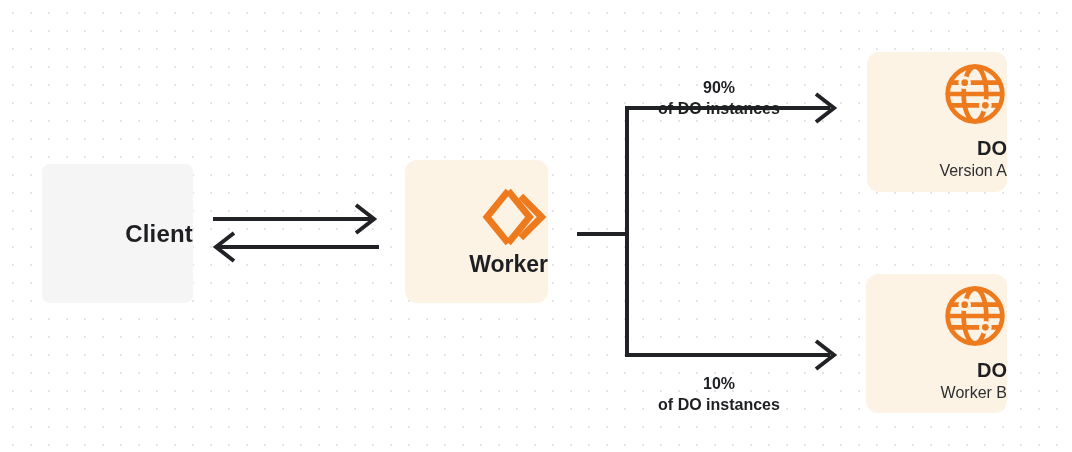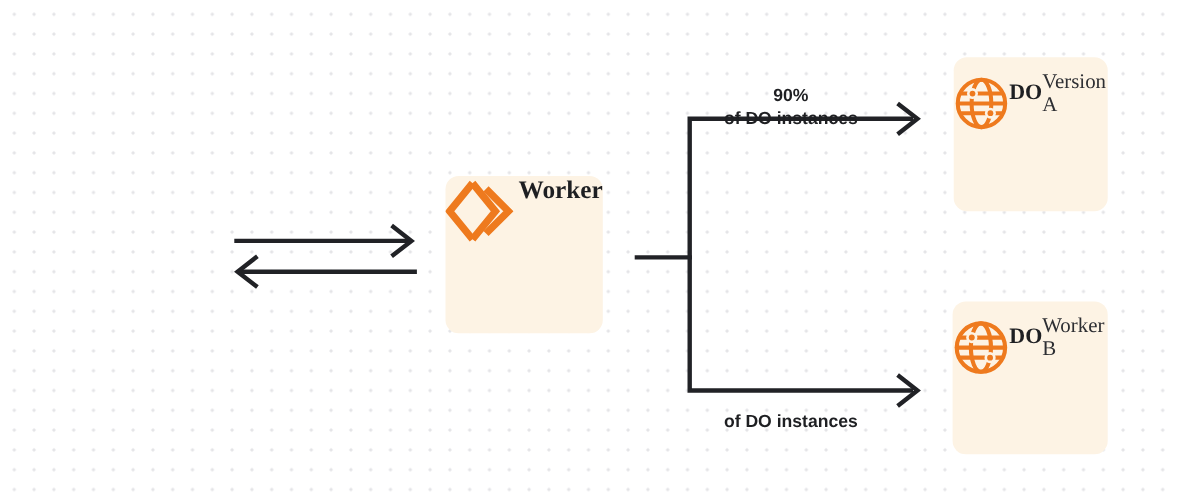--- a/index.html
+++ b/index.html
@@ -25,22 +25,22 @@
     background-image:radial-gradient(circle, var(--dot-grid) 1.3px, transparent 1.55px);
     background-size:18px 18px;
     background-position:4px 4px;
   }
   svg.connectors{position:absolute;left:0;top:0;width:1072px;height:452px;}
   svg.connectors path{
     stroke:var(--line-dark);stroke-width:4;fill:none;
     stroke-linejoin:miter;stroke-linecap:butt;
   }
   .node{
-    position:absolute;display:flex;
-    align-items:flex-start;color:var(--text-dark);font-family:Liberation Serif, serif;
+    position:absolute;display:flex;flex-direction:column;
+    align-items:flex-end;color:var(--text-dark);
   }
   .node-client{
     left:42px;top:164px;width:151px;height:139px;
     background:var(--panel-gray);border-radius:8px;
     justify-content:center;
   }
   .client-label{font-size:24px;font-weight:700;letter-spacing:.2px;}
   .node-worker{
     left:405px;top:160px;width:143px;height:143px;
     background:var(--panel-cream);border-radius:12px;
@@ -49,21 +49,21 @@
   .worker-icon{width:66px;height:60px;display:block;margin-top:2px;}
   .worker-label{font-size:23px;font-weight:700;}
   .do-node{
     background:var(--panel-cream);border-radius:12px;
     justify-content:flex-start;padding-top:10px;
   }
   .node-do-a{left:867px;top:52px;width:140px;height:140px;}
   .node-do-b{left:866px;top:274px;width:141px;height:139px;}
   .globe-icon{width:64px;height:64px;display:block;}
   .do-title{font-size:20px;font-weight:700;margin-top:11px;line-height:1.1;}
-  .do-subtitle{font-size:19px;font-weight:400;margin-top:3px;color:var(--text-subtle);line-height:1.1;}
+  .do-subtitle{font-size:16px;font-weight:400;margin-top:3px;color:var(--text-subtle);line-height:1.1;}
   .split-label{
     position:absolute;left:599px;width:240px;text-align:center;
     font-size:16px;line-height:21px;font-weight:700;color:var(--text-dark);
   }
   .split-top{top:50px;margin-top:27px;}
   .split-bottom{top:373px;}
   .icon-stroke{stroke:var(--accent-orange);fill:none;}
 </style>
 </head>
 <body>
@@ -76,20 +76,23 @@
     <path d="M356,205 L374,219 L356,233"></path>
     <path d="M379,247 H219"></path>
     <path d="M234,233 L216,247 L234,261"></path>
 
     <path d="M577,234 H629"></path>
     <path d="M830,108 H627 V355 H830"></path>
     <path d="M816,94 L834,108 L816,122"></path>
     <path d="M816,341 L834,355 L816,369"></path>
   </svg>
 
+  <div class="node node-client">
+    <div class="client-label">Client</div>
+  </div>
 
   <div class="node node-worker">
     <svg class="worker-icon icon-stroke" viewBox="0 0 66 62" aria-hidden="true">
       <g stroke="var(--accent-orange)" stroke-width="7" fill="none" stroke-linejoin="miter" stroke-linecap="butt">
         <path d="M26,4 L4,31 L26,58"></path>
         <path d="M26,4 L48,31 L26,58"></path>
         <path d="M39,9.5 L60.5,31 L39,52.5"></path>
       </g>
     </svg>
     <div class="worker-label">Worker</div>
@@ -129,16 +132,17 @@
     </svg>
     <div class="do-title">DO</div>
     <div class="do-subtitle">Worker B</div>
   </div>
 
   <div class="split-label split-top">
     <div>90%</div>
     <div>of DO instances</div>
   </div>
   <div class="split-label split-bottom">
+    <div>10%</div>
     <div>of DO instances</div>
   </div>
 
 </div>
 
 </body></html>

